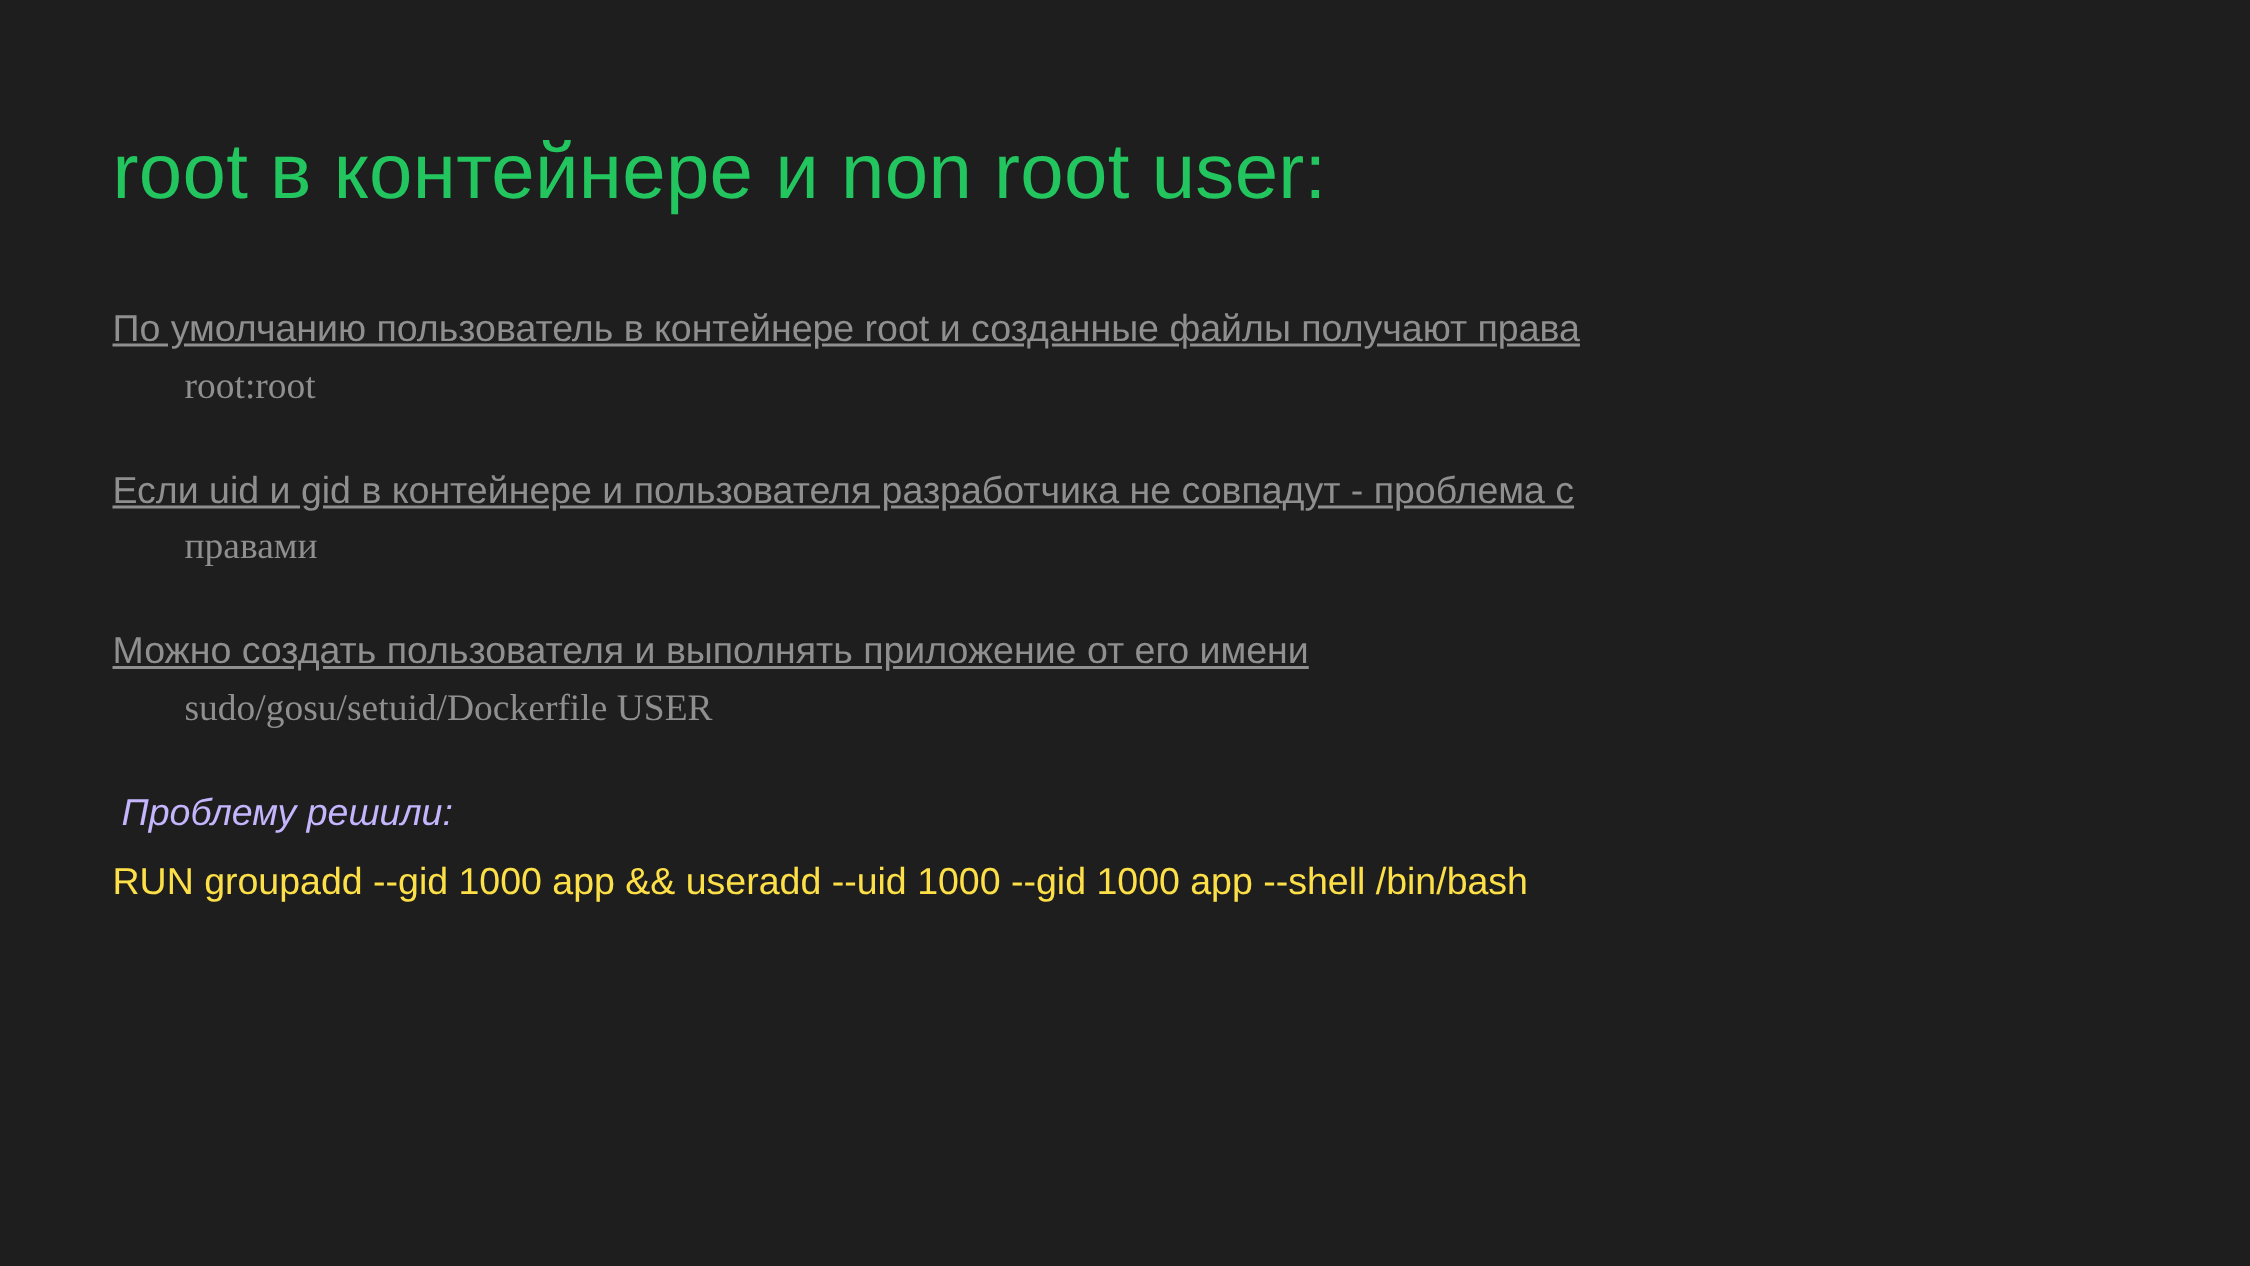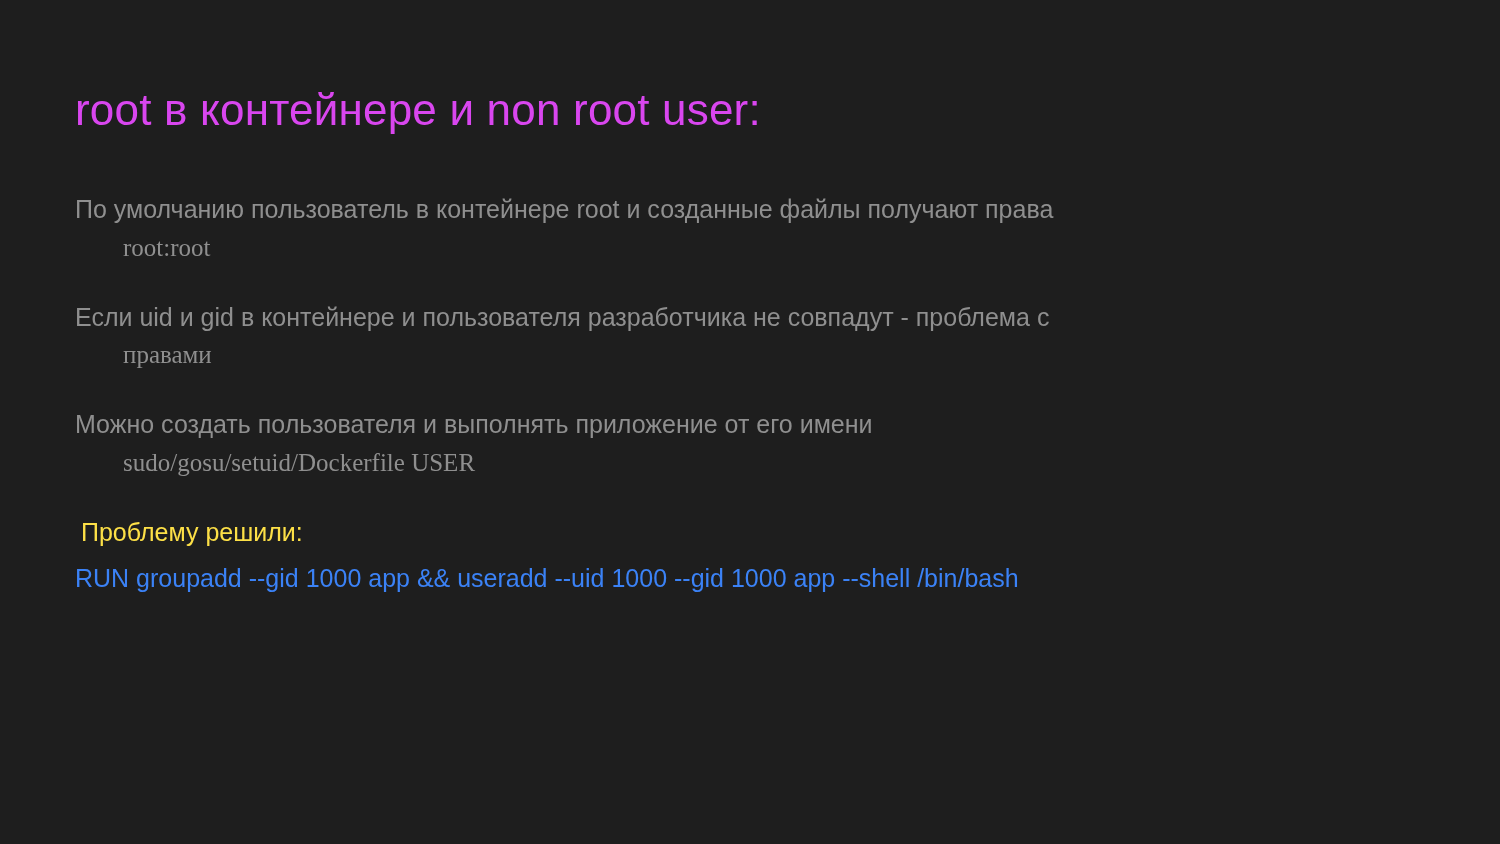--- a/index.html
+++ b/index.html
@@ -13,49 +13,51 @@
       background-color: #1e1e1e;
       font-family: Arial, "Helvetica Neue", Helvetica, sans-serif;
       overflow: hidden;
     }
     .slide {
       width: 100%;
       height: 100%;
       padding: 85px 75px 0 75px;
     }
     .title {
-      color: #d946ef;
-      font-size: 44px;
+      color: #22c55e;
+      font-size: 52px;
       font-weight: 400;
       margin-bottom: 55px;
       letter-spacing: 0.2px;
     }
     .content {
       color: #8f8f8f;
       font-size: 25px;
       line-height: 1.55;
     }
     .bullet-group {
       margin-bottom: 30px;
     }
     .bullet-main {
       display: block;
+      text-decoration: underline;
     }
     .bullet-sub {
       display: block;
       padding-left: 48px;
       font-family: Liberation Serif, serif;
     }
     .solution-label {
-      color: #fde047;
+      color: #c4b5fd;
       margin-bottom: 8px;
       padding-left: 6px;
+      font-style: italic;
     }
     .solution-code {
-      color: #3b82f6;
+      color: #fde047;
     }
   </style>
 </head>
 <body>
 
 <div class="slide">
   <h1 class="title">root в контейнере и non root user:</h1>
 
   <div class="content">
     <div class="bullet-group">

